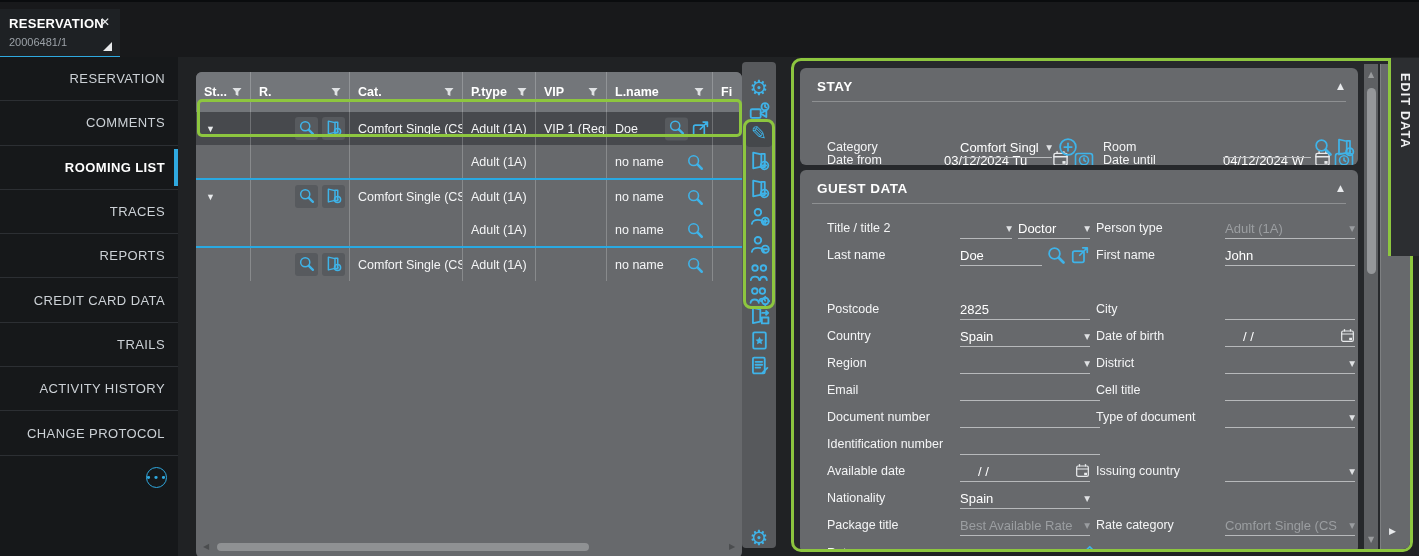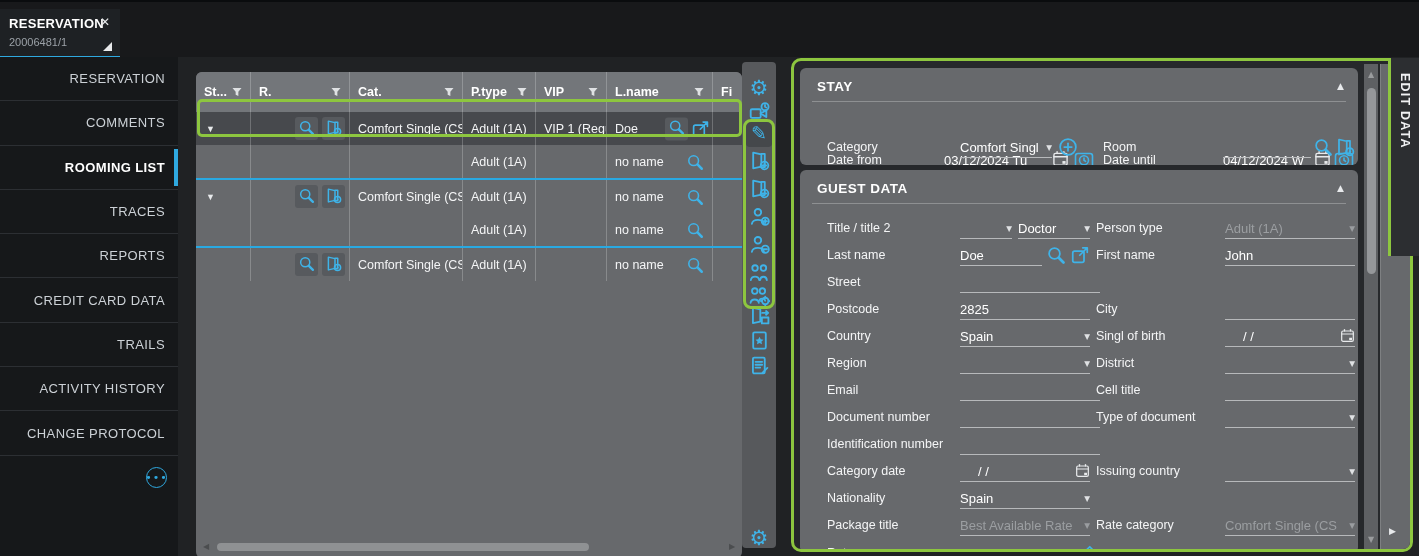--- a/index.html
+++ b/index.html
@@ -574,45 +574,39 @@
                 <rect x="2.2" y="4.8" width="9" height="9" rx="1.5"></rect>
                 <path d="M7.8 8.2 L13.6 2.4 M10.2 2.2 H13.8 V5.8"></path>
               </svg></i>
           </span>
         <span class="flabel" style="left:296px;">First name</span>
         <span class="fval" style="left:425px; width:130px;">
             <span class="txt">John</span>
           </span>
       </div>
 
-      <div class="frow" style="top:100px;">
-        <span class="flabel" style="left:27px;">Street</span>
-        <span class="fval" style="left:160px; width:140px;">
-            <span class="txt"></span>
-          </span>
-      </div>
 
       <div class="frow" style="top:127px;">
         <span class="flabel" style="left:27px;">Postcode</span>
         <span class="fval" style="left:160px; width:130px;">
             <span class="txt">2825</span>
           </span>
         <span class="flabel" style="left:296px;">City</span>
         <span class="fval" style="left:425px; width:130px;">
             <span class="txt"></span>
           </span>
       </div>
 
       <div class="frow" style="top:154px;">
         <span class="flabel" style="left:27px;">Country</span>
         <span class="fval" style="left:160px; width:130px;">
             <span class="txt">Spain</span>
             <span class="dd">▼</span>
           </span>
-        <span class="flabel" style="left:296px;">Singl of birth</span>
+        <span class="flabel" style="left:296px;">Date of birth</span>
         <span class="fval" style="left:425px; width:130px;">
             <span class="txt" style="padding-left:18px;">/ /</span>
             <span class="cal-in"><i class="ic"><svg viewBox="0 0 16 16" fill="none" stroke="currentColor" stroke-width="1.3" stroke-linecap="round" stroke-linejoin="round">
                   <rect x="1.8" y="3.2" width="12.4" height="11" rx="1.5"></rect>
                   <line x1="1.8" y1="6.4" x2="14.2" y2="6.4"></line>
                   <line x1="4.8" y1="1.6" x2="4.8" y2="3.2"></line>
                   <line x1="11.2" y1="1.6" x2="11.2" y2="3.2"></line>
                   <rect x="9.8" y="10.4" width="3" height="2.6" fill="currentColor" stroke="none"></rect>
                 </svg></i></span>
           </span>
@@ -655,21 +649,21 @@
       </div>
 
       <div class="frow" style="top:262px;">
         <span class="flabel" style="left:27px;">Identification number</span>
         <span class="fval" style="left:160px; width:140px;">
             <span class="txt"></span>
           </span>
       </div>
 
       <div class="frow" style="top:289px;">
-        <span class="flabel" style="left:27px;">Category date</span>
+        <span class="flabel" style="left:27px;">Available date</span>
         <span class="fval" style="left:160px; width:130px;">
             <span class="txt" style="padding-left:18px;">/ /</span>
             <span class="cal-in"><i class="ic"><svg viewBox="0 0 16 16" fill="none" stroke="currentColor" stroke-width="1.3" stroke-linecap="round" stroke-linejoin="round">
                   <rect x="1.8" y="3.2" width="12.4" height="11" rx="1.5"></rect>
                   <line x1="1.8" y1="6.4" x2="14.2" y2="6.4"></line>
                   <line x1="4.8" y1="1.6" x2="4.8" y2="3.2"></line>
                   <line x1="11.2" y1="1.6" x2="11.2" y2="3.2"></line>
                   <rect x="9.8" y="10.4" width="3" height="2.6" fill="currentColor" stroke="none"></rect>
                 </svg></i></span>
           </span>

